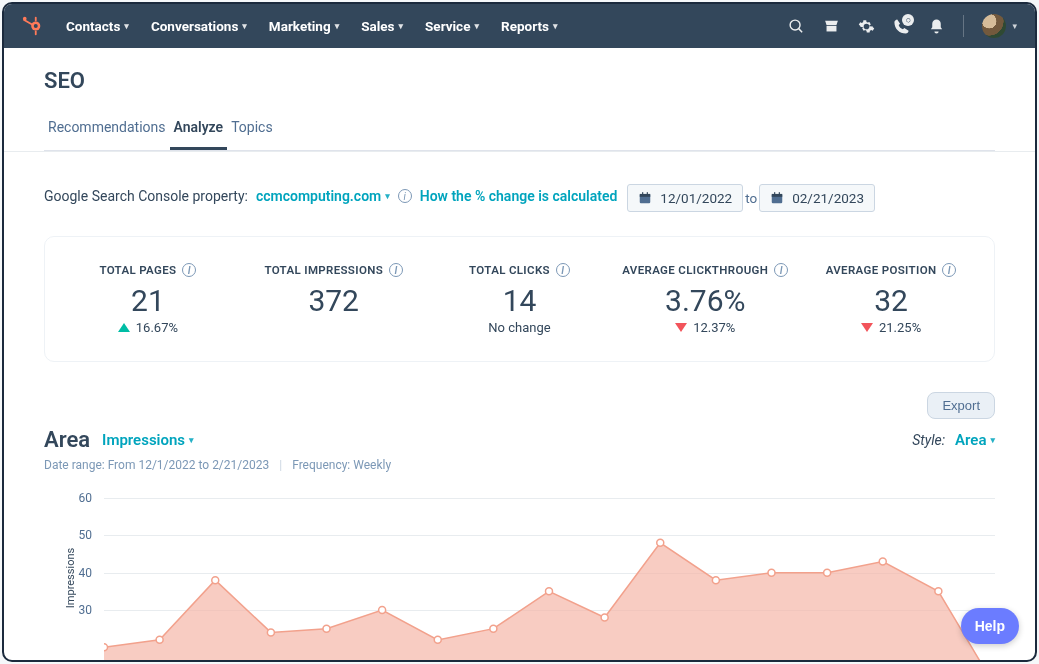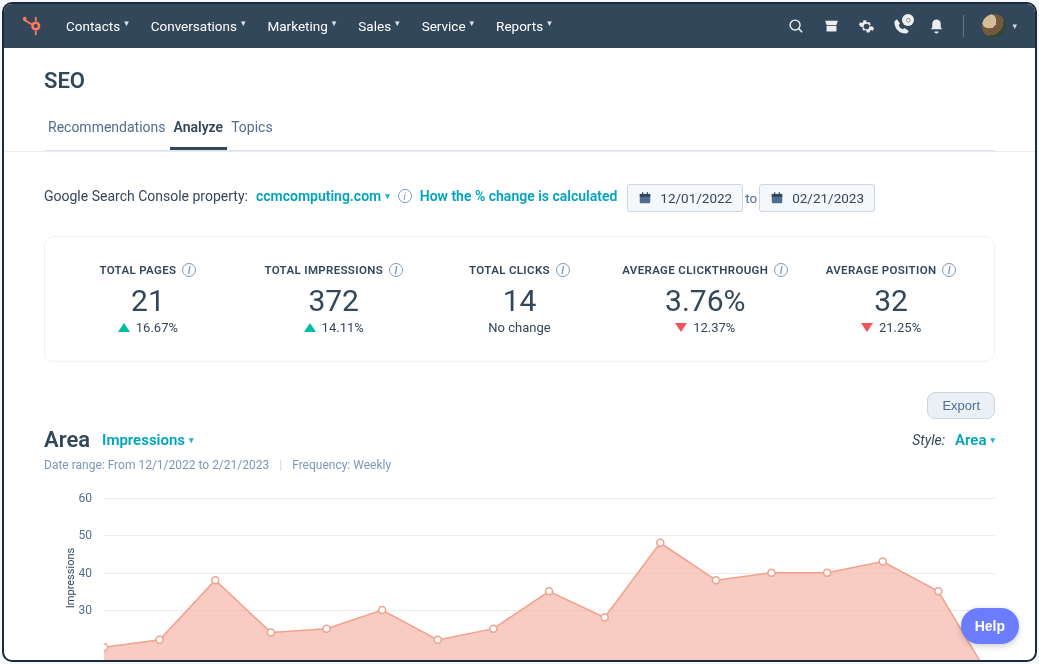--- a/index.html
+++ b/index.html
@@ -3,21 +3,21 @@
 <meta charset="utf-8">
 <style>
   * { box-sizing: border-box; margin: 0; padding: 0; }
   body { font-family: -apple-system, BlinkMacSystemFont, "Segoe UI", Roboto, Helvetica, Arial, sans-serif; background: #f5f8fa; color: #33475b; width: 1039px; height: 664px; overflow: hidden; position: relative; }
   .frame { border: 2px solid #1b2a3d; border-radius: 10px; width: 1035px; height: 660px; margin: 2px; overflow: hidden; background: #fff; position: relative; }
 
   
   .topnav { background: #33475b; height: 44px; display: flex; align-items: center; padding: 0 18px; color: #fff; justify-content: space-between; }
   .nav-left { display: flex; align-items: center; gap: 22px; }
   .logo { color: #ff7a59; width: 22px; height: 22px; display: flex; align-items: center; }
-  .nav-item { font-size: 13.5px; color: #fff; display: flex; gap: 4px; cursor: pointer; }
+  .nav-item { font-size: 13.5px; color: #fff; display: flex; align-items: center; gap: 4px; cursor: pointer; font-weight: bold; }
   .caret { font-size: 9px; opacity: 0.85; }
   .nav-right { display: flex; align-items: center; gap: 18px; }
   .nav-icon { color: #fff; opacity: 0.9; cursor: pointer; display: flex; align-items: center; position: relative; }
   .nav-divider { width: 1px; height: 22px; background: rgba(255,255,255,0.25); }
   .avatar { width: 24px; height: 24px; border-radius: 50%; background: radial-gradient(circle at 30% 30%, #e8c9a0 30%, #7a5c3a 31%, #7a5c3a 60%, #2f4a2f 61%); }
   .badge { position: absolute; top: -4px; right: -4px; background: #fff; color: #33475b; border-radius: 8px; font-size: 9px; width: 12px; height: 12px; display:flex; align-items:center; justify-content:center; }
 
   
   .page { padding: 0 40px; }
   .page-title { font-size: 22px; font-weight: 600; color: #33475b; padding: 20px 0 16px; }
@@ -194,24 +194,20 @@
     <div class="metric-label">TOTAL PAGES <span class="info-circ">i</span></div>
     <div class="metric-value">21</div>
     <div class="metric-change">
             <span class="tri-up"></span>
             <span>16.67%</span>
           </div>
         </div>
         <div class="metric">
     <div class="metric-label">TOTAL IMPRESSIONS <span class="info-circ">i</span></div>
     <div class="metric-value">372</div>
-    <div class="metric-change">
-            <span class="tri-up"></span>
-            <span>14.11%</span>
-          </div>
         </div>
         <div class="metric">
     <div class="metric-label">TOTAL CLICKS <span class="info-circ">i</span></div>
     <div class="metric-value">14</div>
     <div class="metric-change">
             <span>No change</span>
           </div>
         </div>
         <div class="metric">
     <div class="metric-label">AVERAGE CLICKTHROUGH <span class="info-circ">i</span></div>

